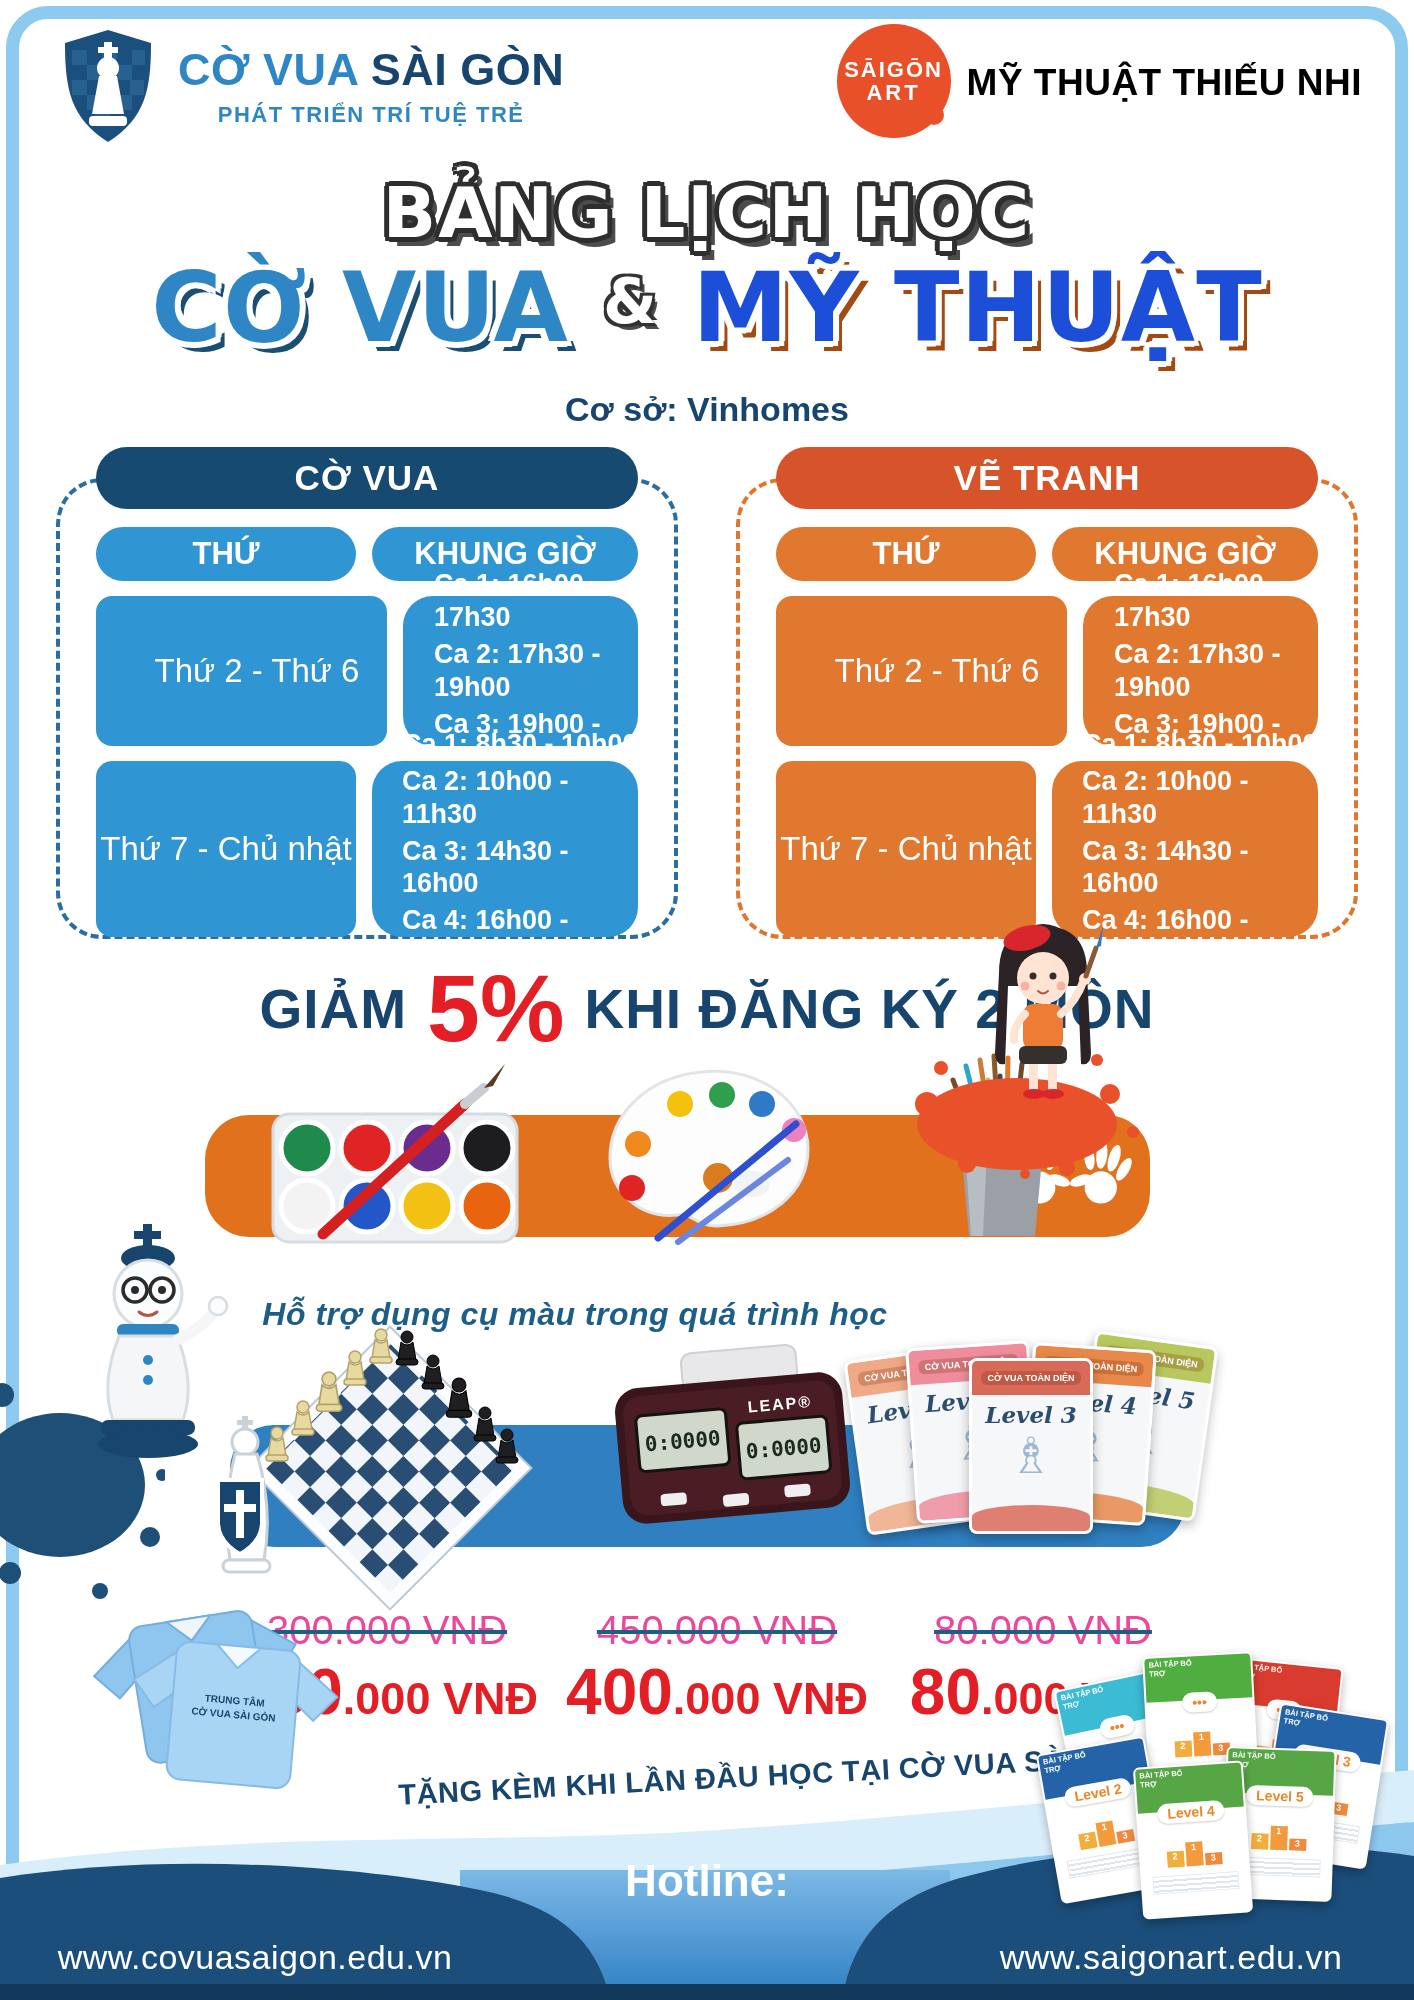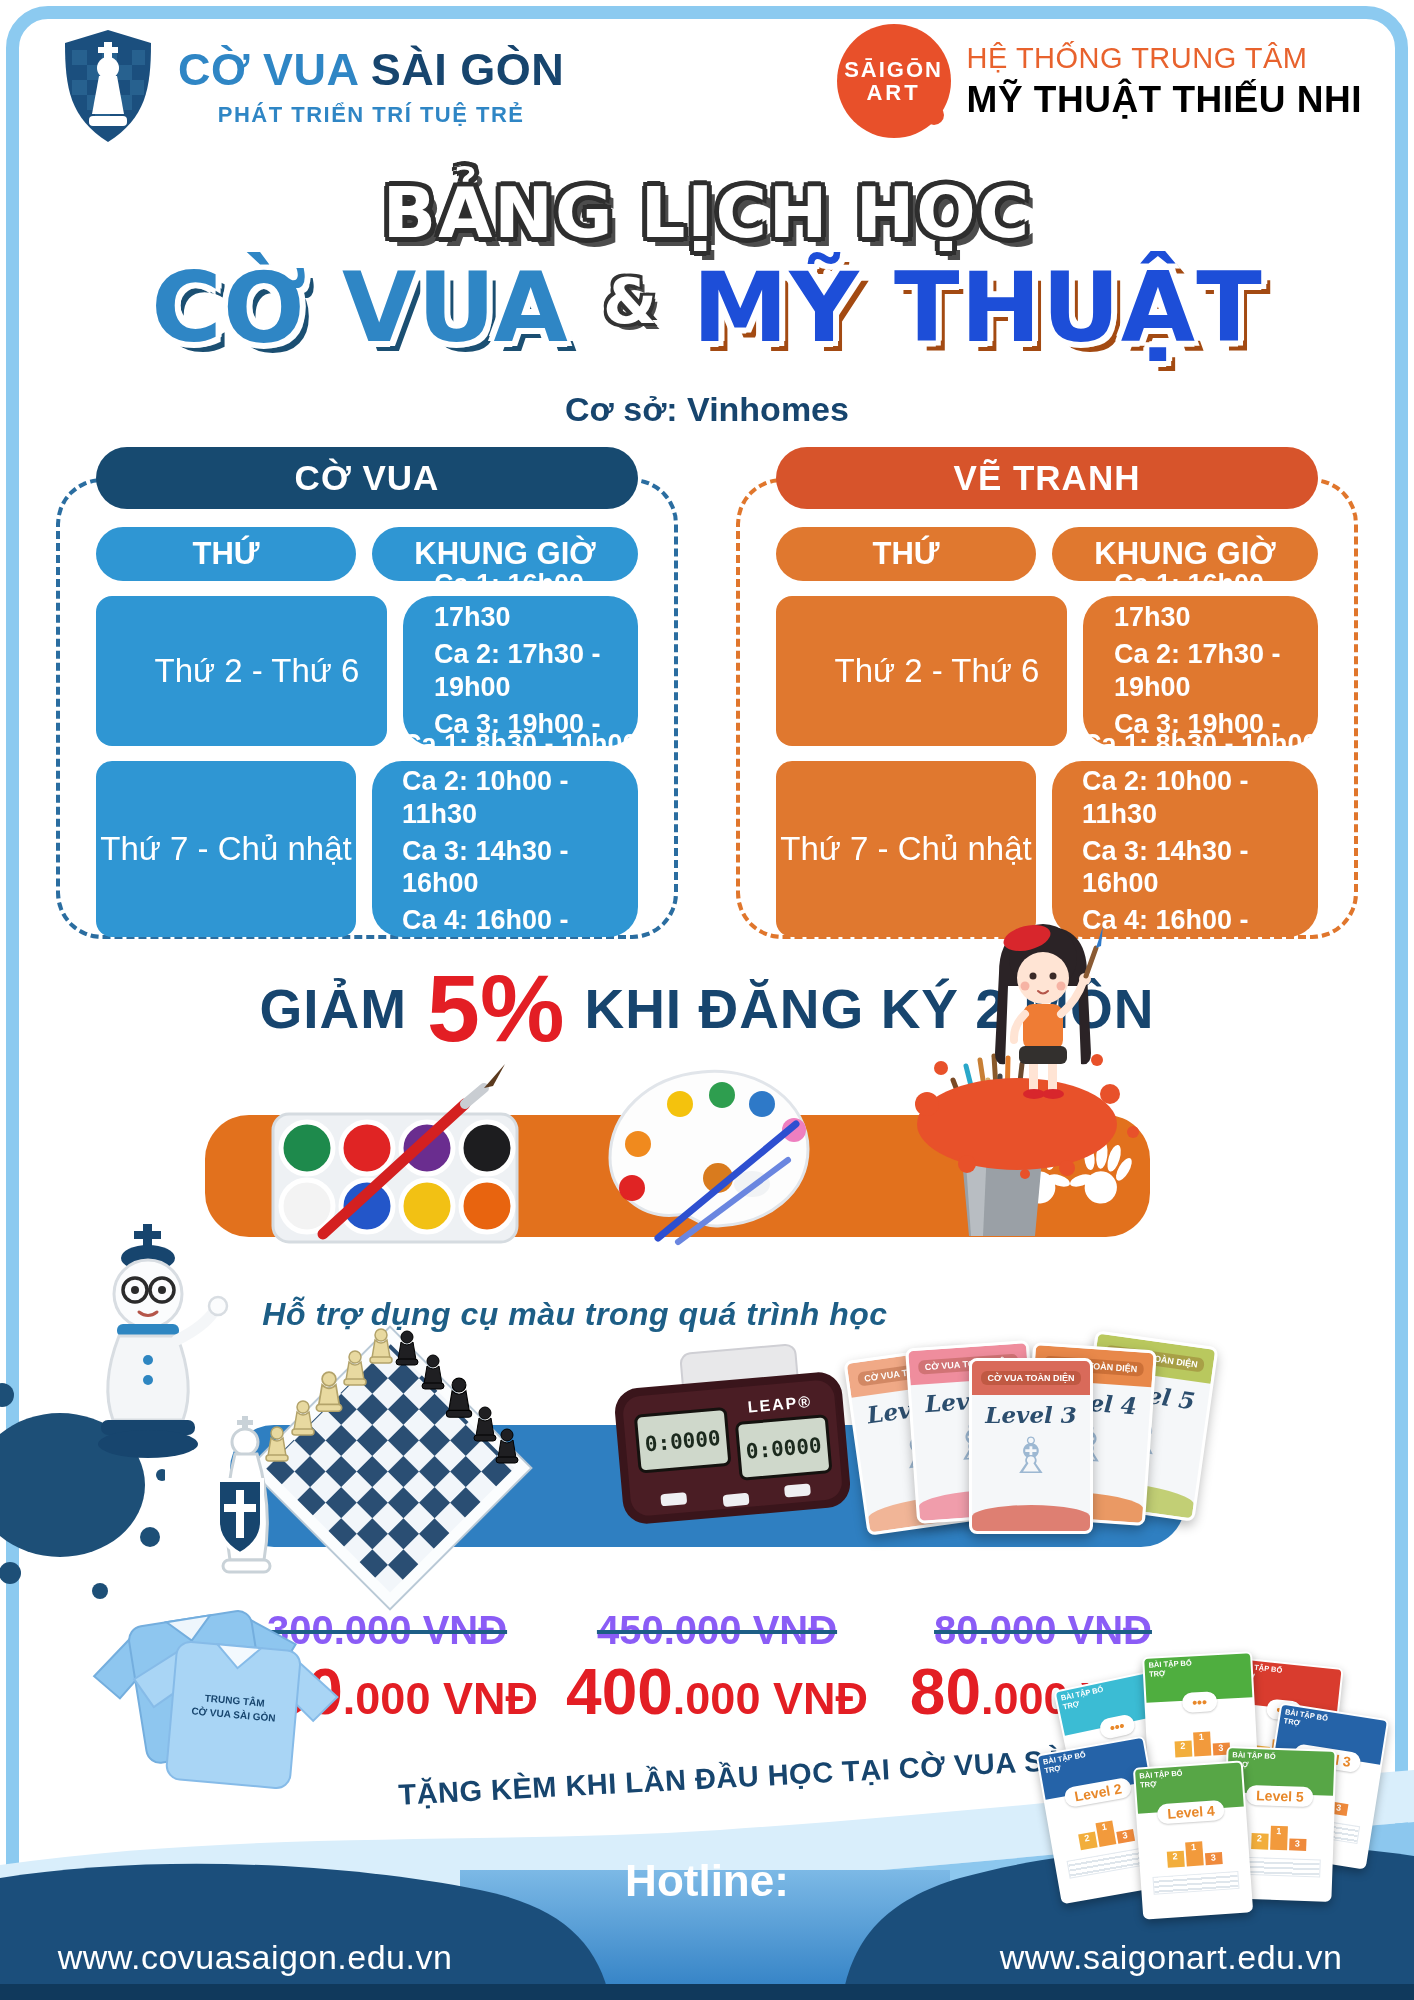--- a/index.html
+++ b/index.html
@@ -76,21 +76,21 @@
   .bbook{position:absolute;width:118px;height:170px;background:#f5f7f9;border:3px solid #fff;border-radius:8px;
     box-shadow:0 5px 12px rgba(0,0,0,.28);overflow:hidden;}
   .bb-top{height:34px;background:var(--c);display:flex;align-items:center;justify-content:center;}
   .bb-series{font-size:9px;font-weight:700;color:#fff;background:rgba(120,40,0,.25);padding:2px 6px;border-radius:6px;white-space:nowrap;}
   .bb-level{font-family:"DejaVu Serif",serif;font-style:italic;font-weight:700;font-size:23px;color:#2c4e6e;text-align:center;margin-top:6px;white-space:nowrap;}
   .bb-art{text-align:center;font-size:50px;color:#9db8d2;line-height:1.15;}
   .bb-foot{position:absolute;bottom:0;left:0;right:0;height:26px;background:var(--c);border-radius:100% 100% 0 0/90% 90% 0 0;opacity:.85;}
 
   
   .price-col{position:absolute;top:1608px;width:330px;text-align:center;z-index:3;}
-  .old-price{font-size:40px;font-weight:700;color:#8b5cf6;text-decoration:line-through;
+  .old-price{font-size:40px;font-weight:400;color:#ec4899;text-decoration:line-through;
     text-decoration-thickness:4px;text-decoration-color:#1d5e86;}
   .new-price{margin-top:2px;color:#e31e24;font-weight:800;white-space:nowrap;}
   .new-main{font-size:64px;} .new-rest{font-size:45px;}
 
   
   .gift-note{position:absolute;left:398px;top:1762px;width:640px;z-index:5;font-size:29px;font-weight:700;
     color:#17456e;letter-spacing:.5px;transform:rotate(-3deg);white-space:nowrap;}
   .gbooks{position:absolute;left:1042px;top:1652px;width:345px;height:290px;z-index:6;}
   .gbook{position:absolute;width:106px;height:148px;background:#fff;border:2px solid #fff;border-radius:6px;
     box-shadow:0 4px 10px rgba(0,0,0,.3);overflow:visible;}
@@ -148,21 +148,20 @@
       <div class="hl-tag">PHÁT TRIỂN TRÍ TUỆ TRẺ</div>
     </div>
   </div>
 
   <div class="header-right">
     <div class="art-badge">
       <div class="b1">SĀIGŌN</div>
       <div class="b2">ART</div>
     </div>
     <div class="ar-text">
-      <div class="l1">HỆ THỐNG TRUNG TÂM</div>
       <div class="l2">MỸ THUẬT THIẾU NHI</div>
     </div>
   </div>
 
   <div class="title1">BẢNG LỊCH HỌC</div>
   <div class="title2">
     <span class="t2-blue">CỜ VUA</span>
     <span class="t2-amp">&amp;</span>
     <span class="t2-orange">MỸ THUẬT</span>
   </div>

